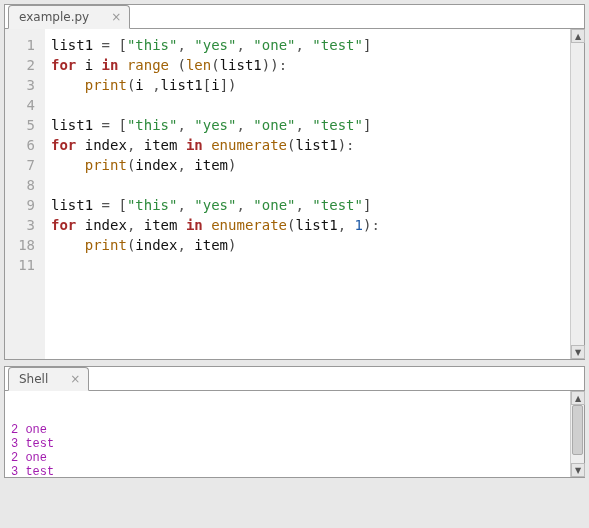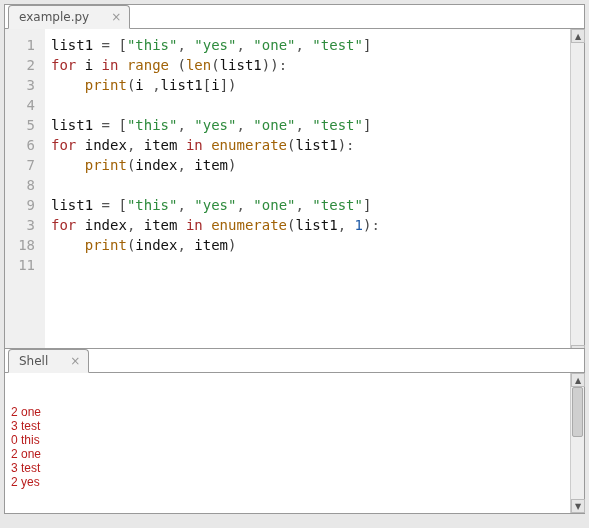--- a/index.html
+++ b/index.html
@@ -1,49 +1,49 @@
 <!DOCTYPE html>
 <html><head>
 <meta charset="utf-8">
 <style>
   * { margin: 0; padding: 0; box-sizing: border-box; }
   body { font-family: "DejaVu Sans", Arial, sans-serif; font-size: 12px; background: #e8e8e8; width: 589px; height: 528px; overflow: hidden; }
 
   .panel { background: #fff; border: 1px solid #999; position: absolute; left: 4px; right: 4px; }
   .editor-panel { top: 4px; height: 356px; }
-  .shell-panel { top: 348px; height: 166px; }
+  .shell-panel { top: 366px; height: 112px; }
 
   .tabbar { position: absolute; top: -1px; left: -1px; height: 24px; display: flex; align-items: flex-end; z-index: 2; }
   .tab { background: #f2f2f2; border: 1px solid #999; border-bottom: 1px solid #f2f2f2; border-radius: 4px 4px 0 0; padding: 4px 8px 4px 10px; font-size: 12px; color: #555; display: flex; align-items: flex-start; gap: 22px; position: relative; top: 1px; margin-left: 4px; }
   .tab .close { font-size: 12px; color: #999; }
 
   .content { position: absolute; top: 23px; left: 0; right: 0; bottom: 0; background: #fff; border-top: 1px solid #999; display: flex; }
 
   .gutter { background: #f0f0f0; color: #a0a0a0; text-align: right; font-family: "DejaVu Sans Mono", Menlo, Consolas, monospace; font-size: 14px; padding: 6px 10px 6px 8px; user-select: none; min-width: 40px; }
   .gutter div { height: 20px; line-height: 20px; }
 
   .code { flex: 1; font-family: "DejaVu Sans Mono", Menlo, Consolas, monospace; font-size: 14px; padding: 6px 6px; white-space: pre; color: #222; overflow: hidden; position: relative; }
   .code .line { height: 20px; line-height: 20px; }
 
   .sb { width: 14px; background: #eee; border-left: 1px solid #ccc; position: relative; }
   .sb-btn { width: 14px; height: 14px; background: #e6e6e6; border: 1px solid #bbb; position: absolute; display:flex; align-items:center; justify-content:center; font-size:8px; color:#555; }
   .sb-btn.top { top: 0; }
   .sb-btn.bot { bottom: 0; }
   .sb-thumb { position: absolute; left: 1px; right: 1px; background: #cfcfcf; border: 1px solid #aaa; border-radius: 2px; }
 
   
-  .kw { color: #a52a2a; font-weight: normal; }
+  .kw { color: #a52a2a; font-weight: bold; }
   .bi { color: #a16207; }
   .op { color: #555; }
   .str { color: #2e8b3d; }
   .num { color: #1e5aa8; }
   .nm { color: #111; text-align: center; }
   .br { color: #444; }
 
-  .shell-content { flex: 1; font-family: Liberation Sans, sans-serif; font-size: 12px; padding: 4px 6px; color: #b91c1c; white-space: pre; line-height: 14px; overflow: hidden; }
+  .shell-content { flex: 1; font-family: Liberation Mono, monospace; font-size: 12px; padding: 4px 6px; color: #a21caf; white-space: pre; line-height: 14px; overflow: hidden; }
   .shell-out div { height: 14px; }
 </style>
 </head>
 <body>
 
 <div class="panel editor-panel">
   <div class="tabbar">
     <div class="tab">
       <span>example.py</span>
       <span class="close">×</span>
@@ -74,21 +74,21 @@
 
 <div class="panel shell-panel">
   <div class="tabbar">
     <div class="tab">
       <span>Shell</span>
       <span class="close">×</span>
     </div>
   </div>
   <div class="content">
     <div class="shell-content">
-      <div class="shell-out" id="shellout"><div>2 one</div><div>3 test</div><div>0 this</div><div>2 one</div><div>3 test</div><div>2 yes</div></div>
+      <div class="shell-out" id="shellout"><div>2 one</div><div>3 test</div><div>2 one</div><div>3 test</div><div>2 yes</div></div>
       
     </div>
     <div class="sb">
       <div class="sb-btn top">▲</div>
       <div class="sb-thumb" style="top:14px; height:50px;"></div>
       <div class="sb-btn bot">▼</div>
     </div>
   </div>
 </div>
 

